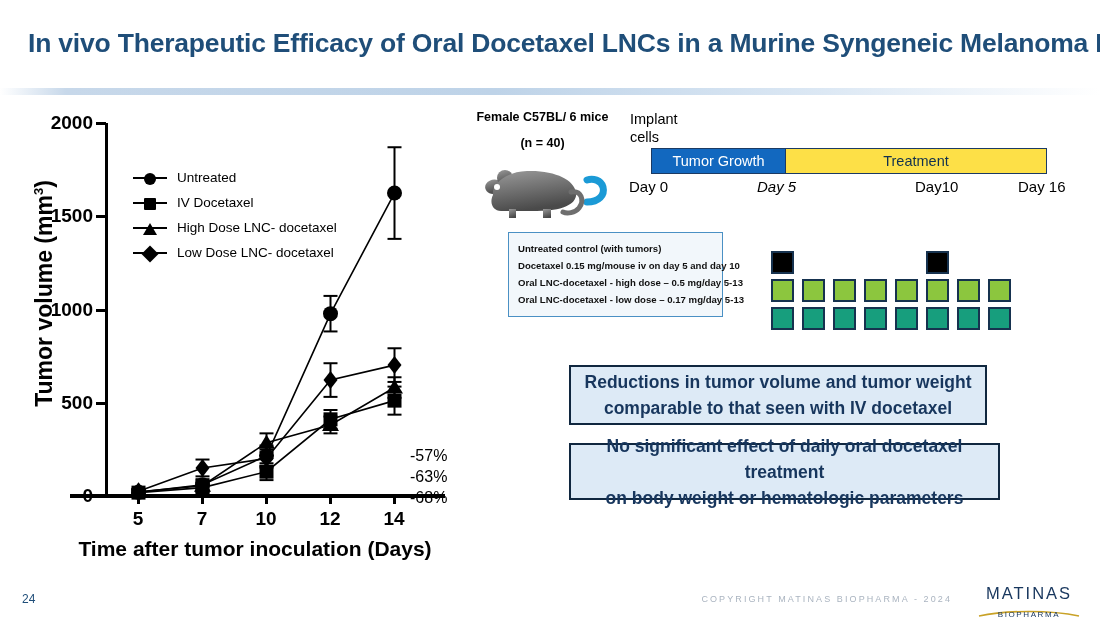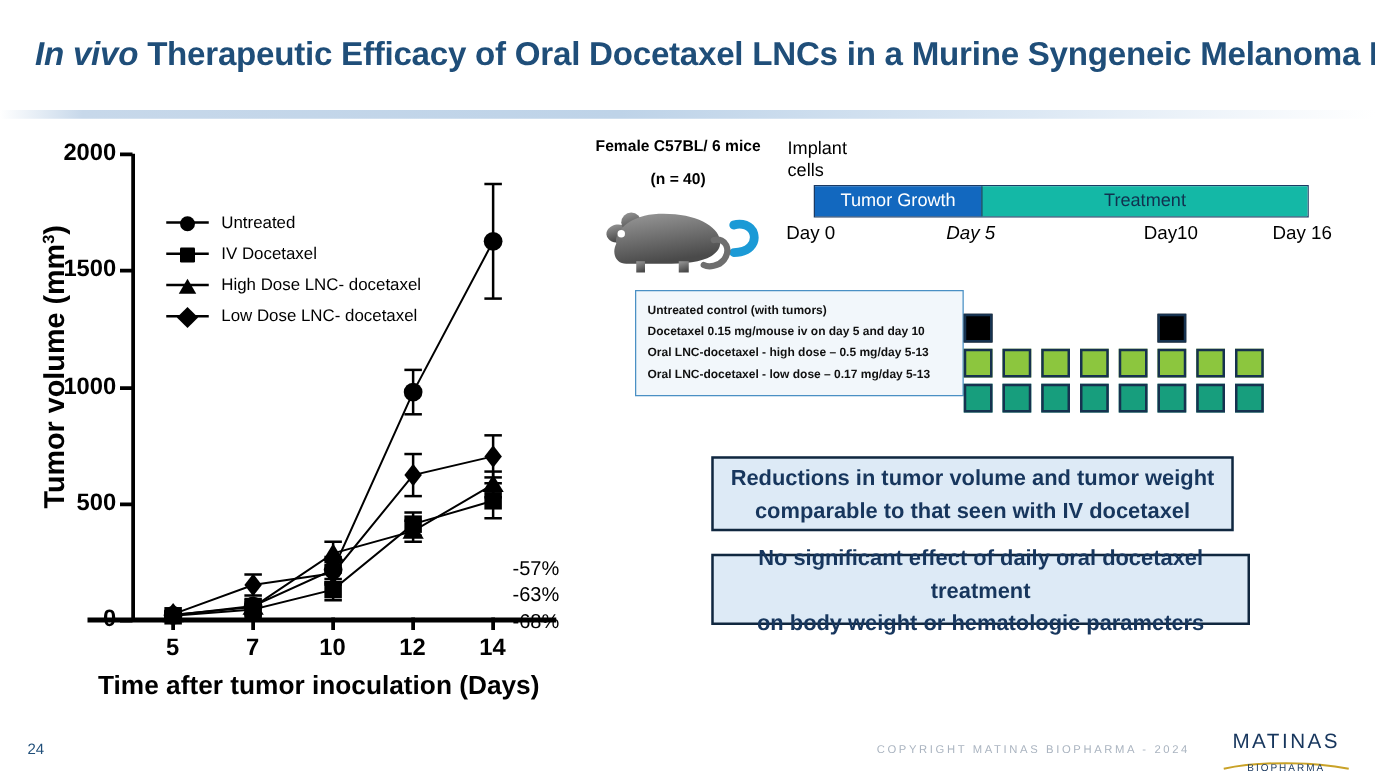--- a/index.html
+++ b/index.html
@@ -12,21 +12,21 @@
     color:#1b3a63;
   }
   .slide{position:absolute;left:0;top:0;width:1100px;height:619px;}
 
   
   .title{
     position:absolute;left:28px;top:28px;width:1055px;
     font-size:26.5px;font-weight:bold;color:#1f4e79;
     letter-spacing:-0.2px;white-space:nowrap;
   }
-  .title .ital{font-style:italic;}
+  .title .ital{}
   .title-rule{
     position:absolute;left:0;top:88px;width:1100px;height:7px;
     background:linear-gradient(to right,#ffffff 0%,#c7d8ea 6%,#bed3e8 45%,#dce8f4 75%,#ffffff 100%);
   }
 
   
   .chart-wrap{position:absolute;left:0px;top:105px;width:470px;height:460px;}
   .y-title{
     position:absolute;left:-96px;top:175px;width:280px;
     transform:rotate(-90deg);
@@ -70,25 +70,25 @@
   .mouse-cap{font-size:12.5px;font-weight:bold;color:#000;line-height:26px;}
   .mouse-art{position:relative;width:135px;height:62px;margin:6px auto 0;}
 
   .implant-lab{
     position:absolute;left:630px;top:110px;font-size:14.5px;color:#000;line-height:18px;font-weight:normal;
   }
 
   .timeline{position:absolute;left:651px;top:148px;width:396px;height:26px;border:1px solid #1b3a63;box-sizing:border-box;display:flex;}
   .tl-seg{display:flex;align-items:center;justify-content:center;font-size:14.5px;color:#ffffff;}
   .tl-growth{width:133px;background:#1268bf;}
-  .tl-treat{flex:1;background:#14b8a6;color:#11314f;border-left:1px solid #1b3a63;}
+  .tl-treat{flex:1;background:#fde047;color:#11314f;border-left:1px solid #1b3a63;}
   .day-lab{position:absolute;top:178px;font-size:15px;color:#000;}
 
   .tx-box{
-    position:absolute;left:508px;top:232px;width:263px;
+    position:absolute;left:508px;top:232px;width:215px;
     border:1.5px solid #4a90c4;background:#f2f7fb;box-sizing:border-box;
     padding:7px 9px 8px 9px;
   }
   .tx-line{font-size:9.6px;font-weight:bold;color:#111;line-height:17px;white-space:nowrap;}
 
   .sq-grid{position:absolute;left:771px;top:251px;}
   .sq-row{display:flex;gap:8px;margin-bottom:5px;}
   .sq{width:23px;height:23px;border:2px solid #16324f;box-sizing:border-box;}
   .sq.empty{border-color:transparent;background:transparent;}
   .sq.black{background:#000000;}

